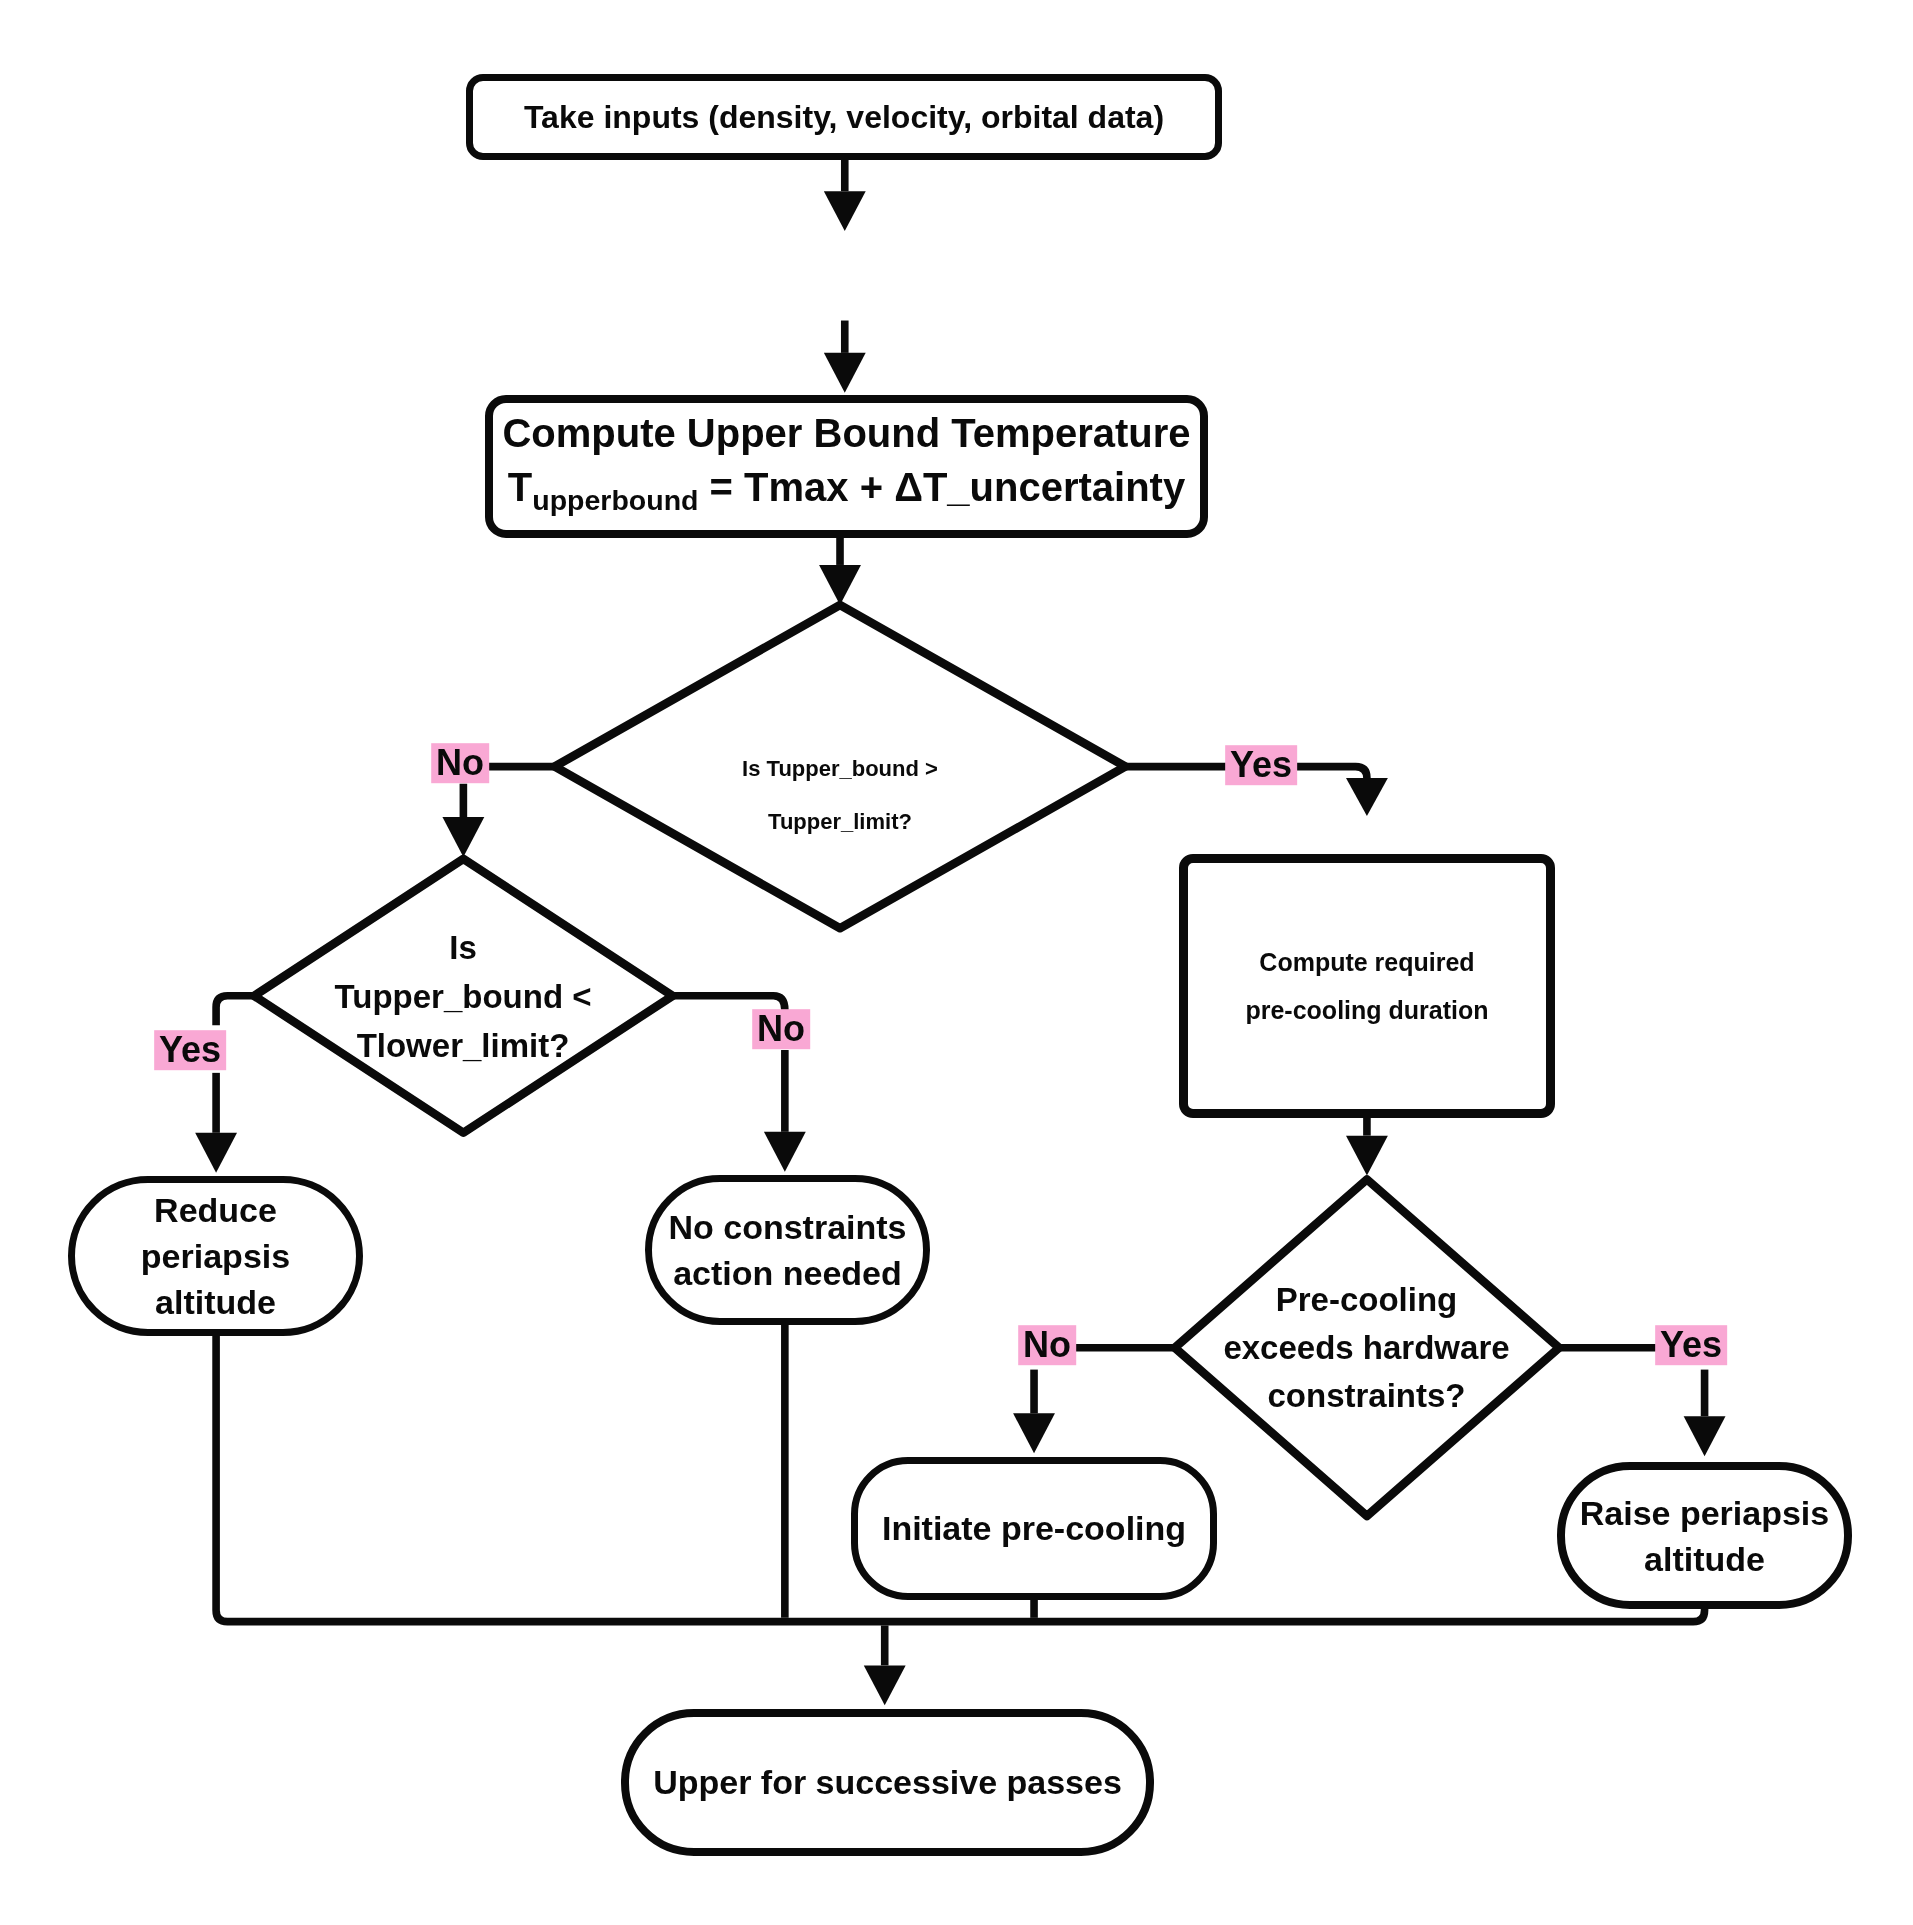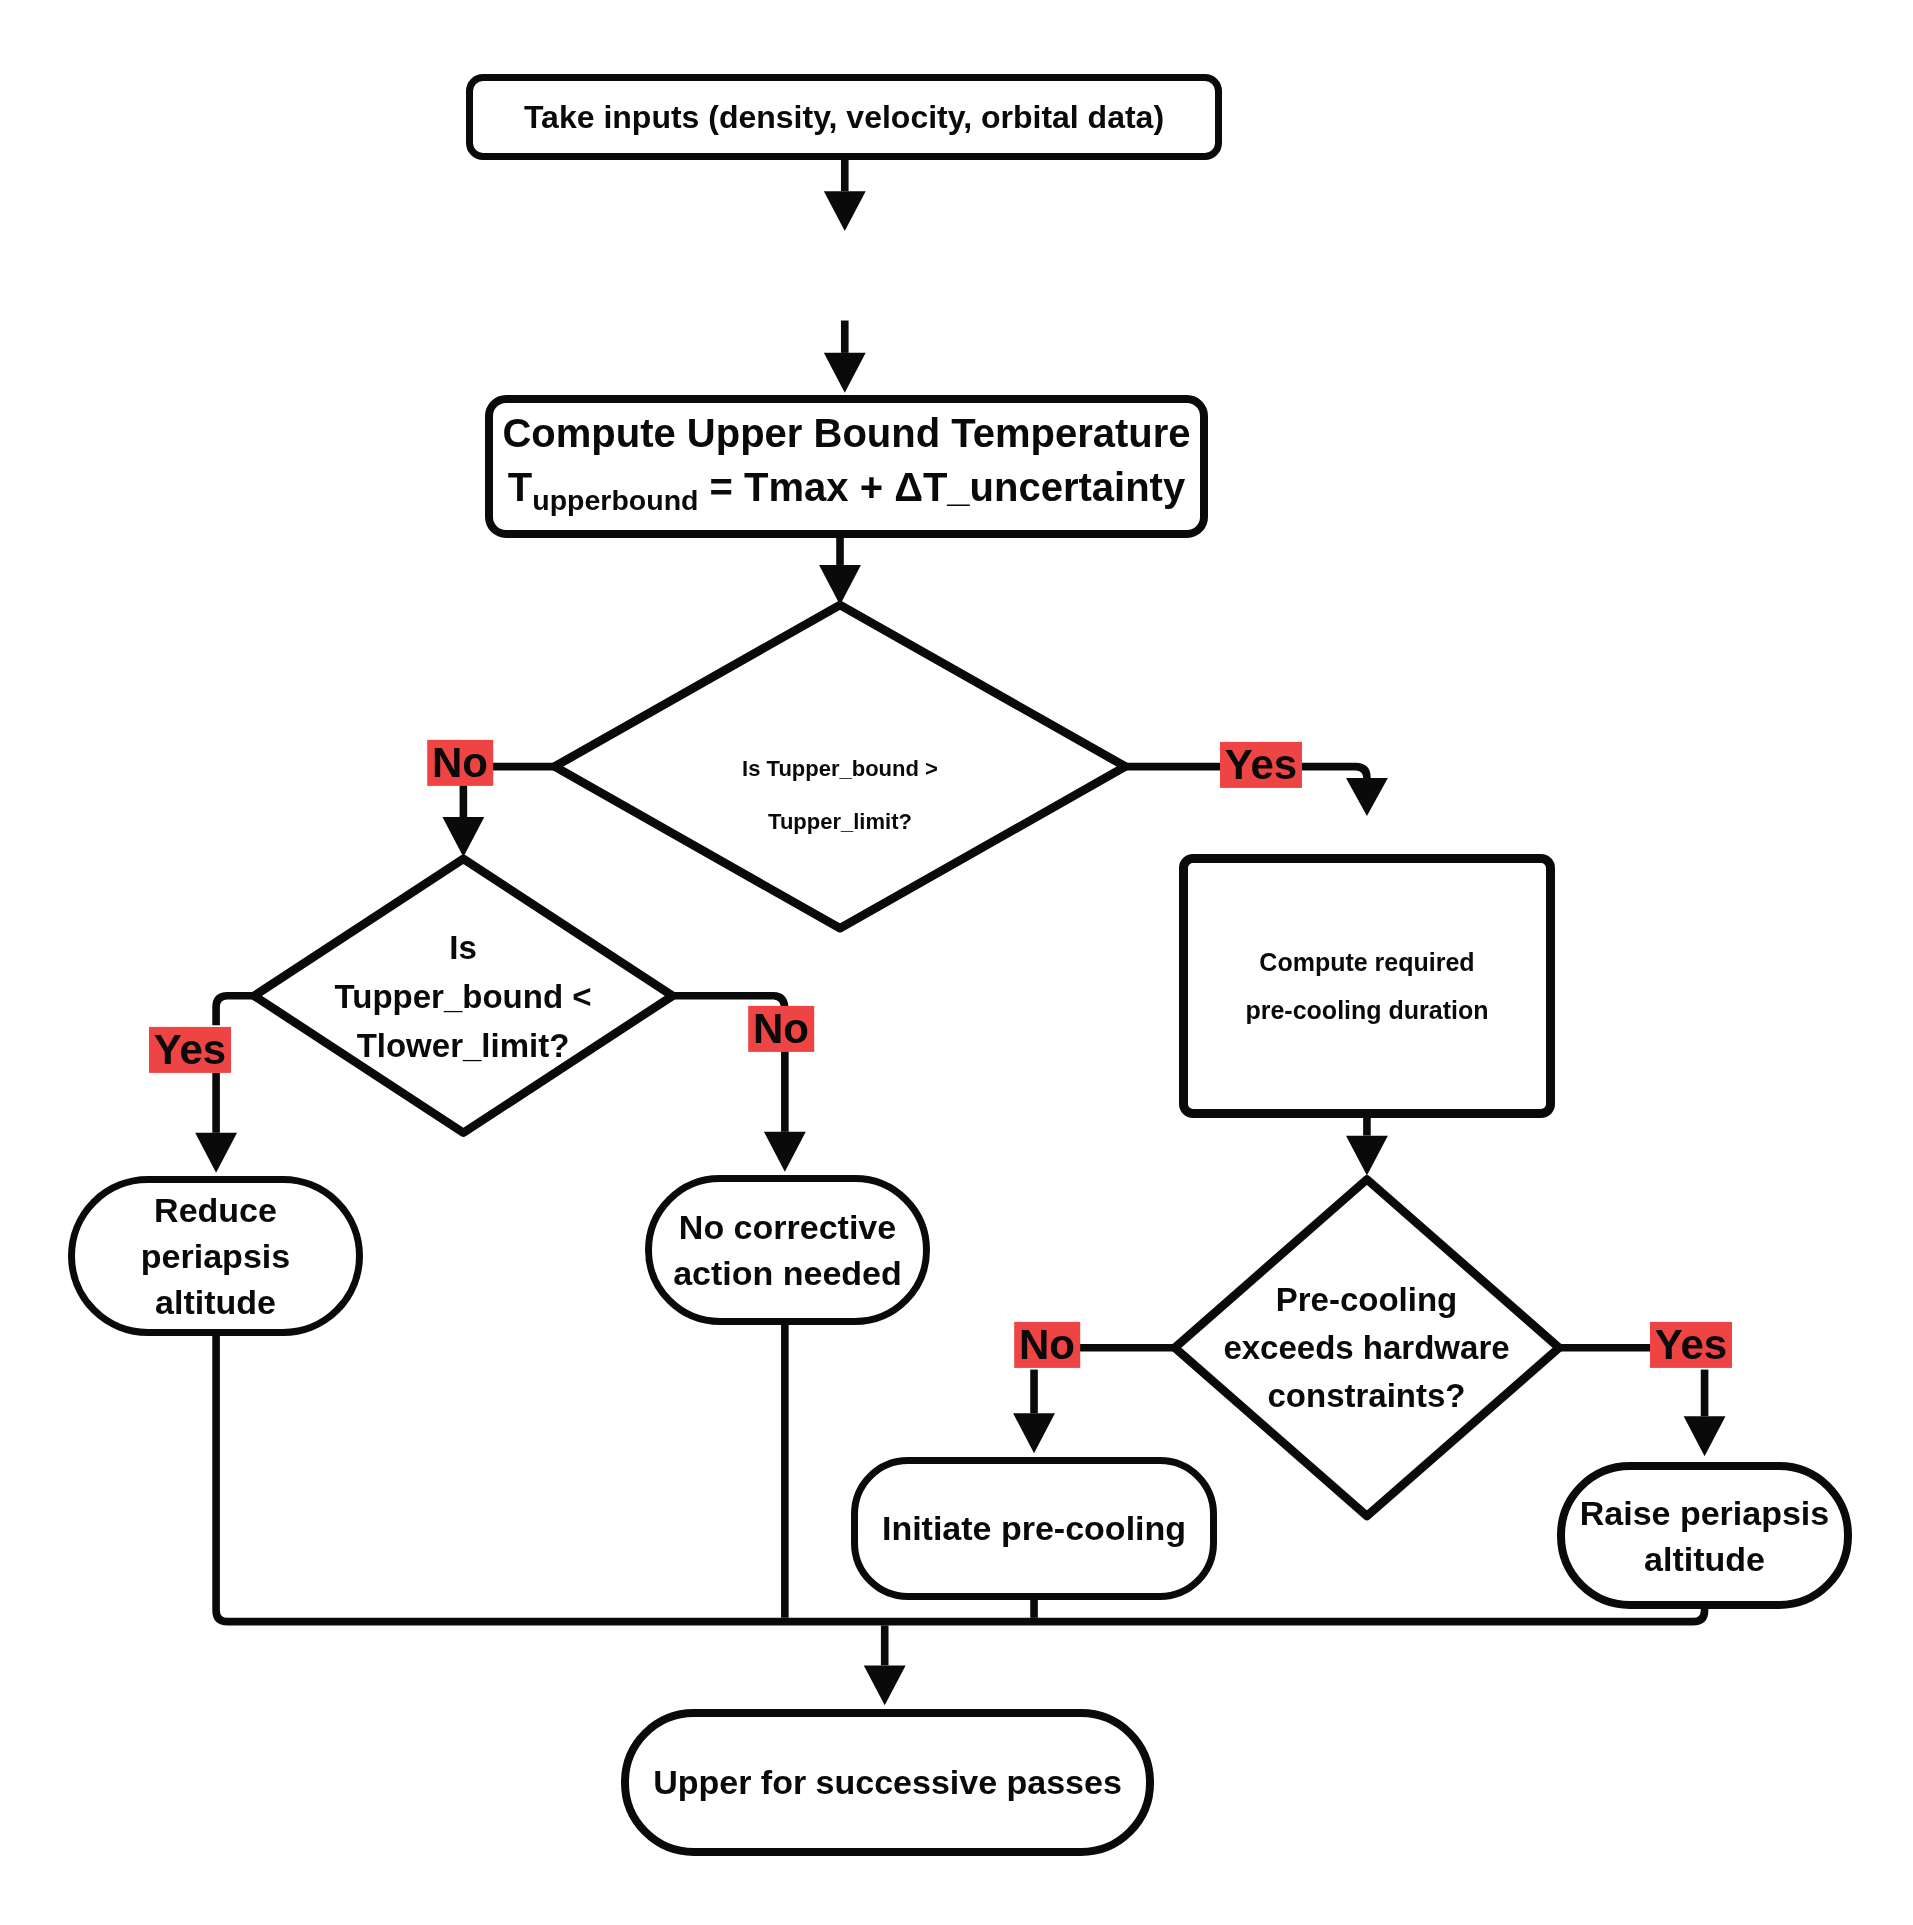--- a/index.html
+++ b/index.html
@@ -12,21 +12,21 @@
     position:absolute;z-index:2;background:#ffffff;border:7.6px solid #0a0a0a;
     display:flex;flex-direction:column;align-items:center;justify-content:center;
     text-align:center;font-weight:bold;white-space:pre-line;box-sizing:border-box;
   }
   .dtext{
     position:absolute;z-index:3;display:flex;align-items:center;justify-content:center;
     text-align:center;font-weight:bold;white-space:pre-line;background:transparent;
   }
   .elabel{
     position:absolute;z-index:4;transform:translate(-50%,-50%);
-    font-weight:bold;font-size:42px;background:#ef4444;padding:0 4.8px;line-height:1.1;
+    font-weight:bold;font-size:36px;background:#f9a8d4;padding:0 4.8px;line-height:1.1;
   }
   
   #take-inputs{left:466px;top:74px;width:756px;height:86px;border-radius:17px;font-size:32px;}
   #compute-tmax{left:495px;top:233px;width:702px;height:88px;border-radius:17px;font-size:33px;}
   #compute-upper{left:485px;top:395px;width:723px;height:143px;border-radius:21px;border-width:8.6px;font-size:40px;line-height:54px;}
   #compute-upper sub{font-size:28.5px;font-weight:bold;}
   #compute-precooling{left:1179px;top:818px;width:376px;height:264px;border-radius:14px;border-width:9.5px;font-size:25px;line-height:48px;margin-top:36px;}
   
   #reduce-periapsis{left:68px;top:1176px;width:295px;height:160px;border-radius:80px;font-size:34px;line-height:46px;}
   #no-action{left:645px;top:1175px;width:285px;height:150px;border-radius:75px;font-size:34px;line-height:46px;}
@@ -101,21 +101,21 @@
     <div><span>T</span><sub>upperbound</sub><span> = Tmax + ΔT_uncertainty</span></div>
   </div>
 
   <div class="node" id="compute-precooling">Compute required
 pre-cooling duration</div>
 
   <div class="node" id="reduce-periapsis">Reduce
 periapsis
 altitude</div>
 
-  <div class="node" id="no-action">No corrective
+  <div class="node" id="no-action">No constraints
 action needed</div>
 
   <div class="node" id="initiate-precooling">Initiate pre-cooling</div>
 
   <div class="node" id="raise-periapsis">Raise periapsis
 altitude</div>
 
   <div class="node" id="repeat-passes">Upper for successive passes</div>
 
   <div class="dtext" id="d1-text">Is Tupper_bound &gt;

